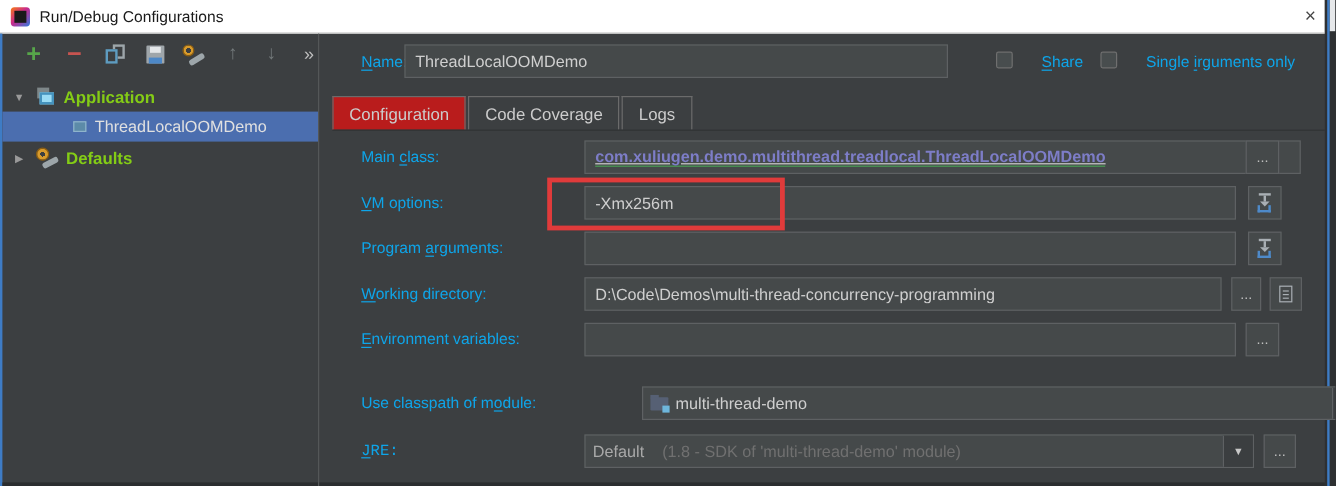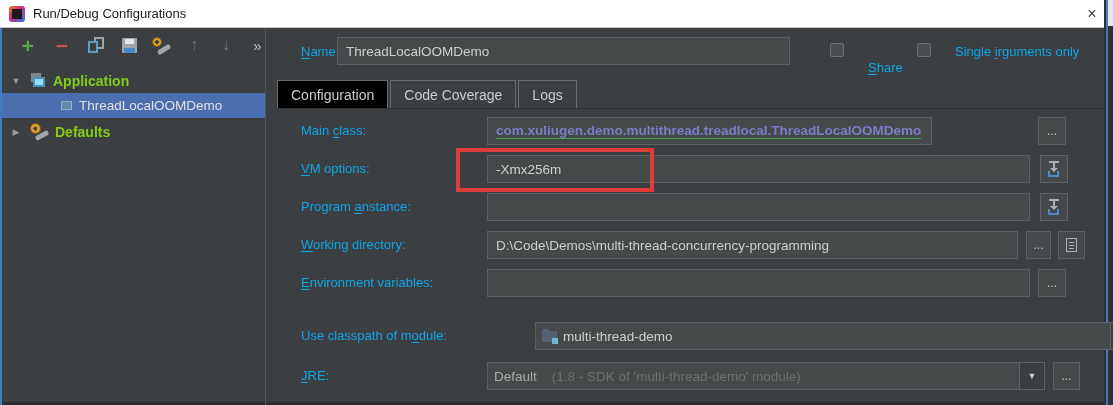--- a/index.html
+++ b/index.html
@@ -71,21 +71,21 @@
   .txtfield { position:absolute; height:28px; background:#45494A; border:1px solid #5E6163;
               color:#CFCFCF; font-size:13.5px; padding:0 8px; font-family:"Liberation Sans",sans-serif; }
   input.txtfield { outline:none; }
   .checkbox { position:absolute; width:14px; height:14px; background:#484D4E; border:1px solid #6F6F6F;
               border-radius:2px; cursor:pointer; }
 
   
   .tabs { position:absolute; left:277px; top:80px; display:flex; }
   .tab { height:28px; padding:0 13px; display:flex; align-items:center; font-size:14px; color:#CCCCCC;
          background:#3C3F41; border:1px solid #6B6B6B; border-bottom:none; margin-right:2px; cursor:pointer; }
-  .tab.selected { background:#000000; }
+  .tab.selected { background:#b91c1c; }
   .tabline { position:absolute; left:277px; top:108px; width:827px; height:1px; background:#313335; }
 
   
   .mainclass-value { display:flex; align-items:center; overflow:hidden; }
   .mainclass-value span { font-weight:bold; color:#7D7DC7; border-bottom:1px solid #4A9E54;
                           white-space:nowrap; }
   .btn { position:absolute; height:28px; background:#45494A; border:1px solid #5E6163; color:#BFBFBF;
          display:flex; align-items:center; justify-content:center; font-size:12px; cursor:pointer; }
   .ic-expand { position:relative; width:16px; height:16px; }
   .ic-expand .bar { position:absolute; left:3px; top:0; width:10px; height:2px; background:#A9AFB4; }
@@ -193,39 +193,39 @@
         <i class="wrench"></i>
       </span>
     <span class="tree-label-bold">Defaults</span>
   </div>
 
   <div class="flabel" style="left:285px; top:44px;">
     <span></span><span class="mn">N</span><span>ame:</span>
   </div>
   <input class="txtfield" style="left: 337px; top: 37px; width: 453px;" value="ThreadLocalOOMDemo">
   <div class="checkbox" style="left:830px; top:43px;"></div>
-  <div class="flabel" style="left:852px; top:60px;">
+  <div class="flabel" style="left:852px; top:44px;">
     <span class="mn">S</span><span>hare</span>
   </div>
   <div class="checkbox" style="left:917px; top:43px;"></div>
   <div class="flabel" style="left:939px; top:44px;">
     <span>Single </span><span class="mn">i</span><span>rguments only</span>
   </div>
 
   <div class="tabs">
     <div class="tab selected">Configuration</div>
     <div class="tab">Code Coverage</div>
     <div class="tab">Logs</div>
   </div>
   <div class="tabline"></div>
 
   <div class="flabel" style="left:285px; top:123px;text-align:center;">
     <span>Main </span><span class="mn">c</span><span>lass:</span>
   </div>
-  <div class="txtfield mainclass-value" style="left:487px; top:117px; width:445px;">
+  <div class="txtfield mainclass-value" style="left:487px; top:117px; width:597px;text-decoration:underline;">
     <span>com.xuliugen.demo.multithread.treadlocal.ThreadLocalOOMDemo</span>
   </div>
   <div class="btn" style="left:1038px; top:117px; width:28px;">
     <span>...</span>
   </div>
 
   <div class="flabel" style="left:285px; top:161px;">
     <span class="mn">V</span><span>M options:</span>
   </div>
   <input class="txtfield" style="left: 487px; top: 155px; width: 543px;" value="-Xmx256m">
@@ -233,21 +233,21 @@
     <span class="ic-expand">
         <i class="bar"></i>
         <i class="stem"></i>
         <i class="head"></i>
         <i class="box"></i>
       </span>
   </div>
   <div class="red-annotation"></div>
 
   <div class="flabel" style="left:285px; top:199px;">
-    <span>Program </span><span class="mn">a</span><span>nstance:</span>
+    <span>Program </span><span class="mn">a</span><span>rguments:</span>
   </div>
   <input class="txtfield" style="left: 487px; top: 193px; width: 543px;" value="">
   <div class="btn" style="left:1040px; top:193px; width:28px;">
     <span class="ic-expand">
         <i class="bar"></i>
         <i class="stem"></i>
         <i class="head"></i>
         <i class="box"></i>
       </span>
   </div>
@@ -283,21 +283,21 @@
       <span class="ic-module">
           <i class="ftab"></i>
           <i class="folder"></i>
           <i class="sq"></i>
         </span>
       <span>multi-thread-demo</span>
     </div>
     <div class="dd-arrow">▼</div>
   </div>
 
-  <div class="flabel" style="left:285px; top:368px;">
+  <div class="flabel" style="left:285px; top:368px;font-family:Liberation Mono, monospace;">
     <span class="mn">J</span><span>RE:</span>
   </div>
   <div class="dropdown" style="left:487px; top:362px; width:558px;">
     <div class="dd-text">
       <span class="jre-main">Default</span>
       <span class="jre-detail">(1.8 - SDK of 'multi-thread-demo' module)</span>
     </div>
     <div class="dd-arrow">▼</div>
   </div>
   <div class="btn" style="left:1053px; top:362px; width:27px;">

